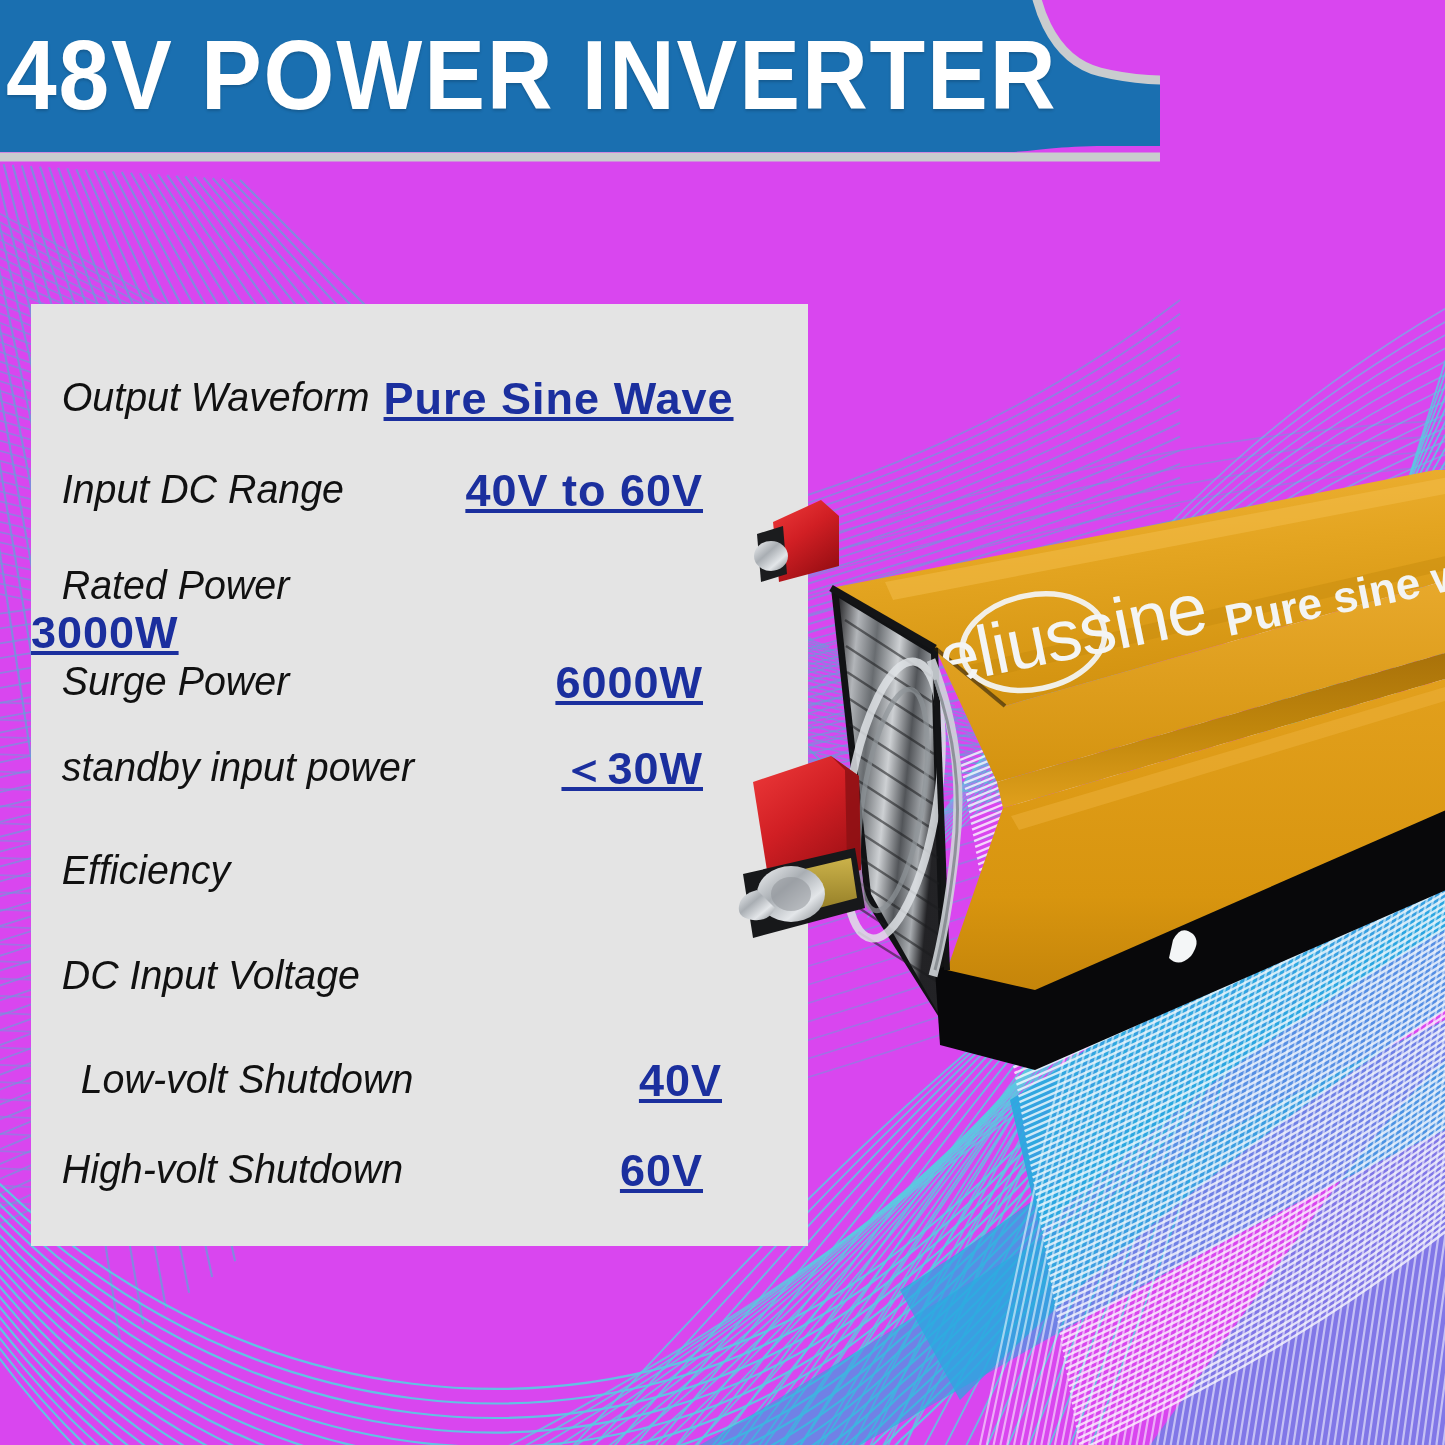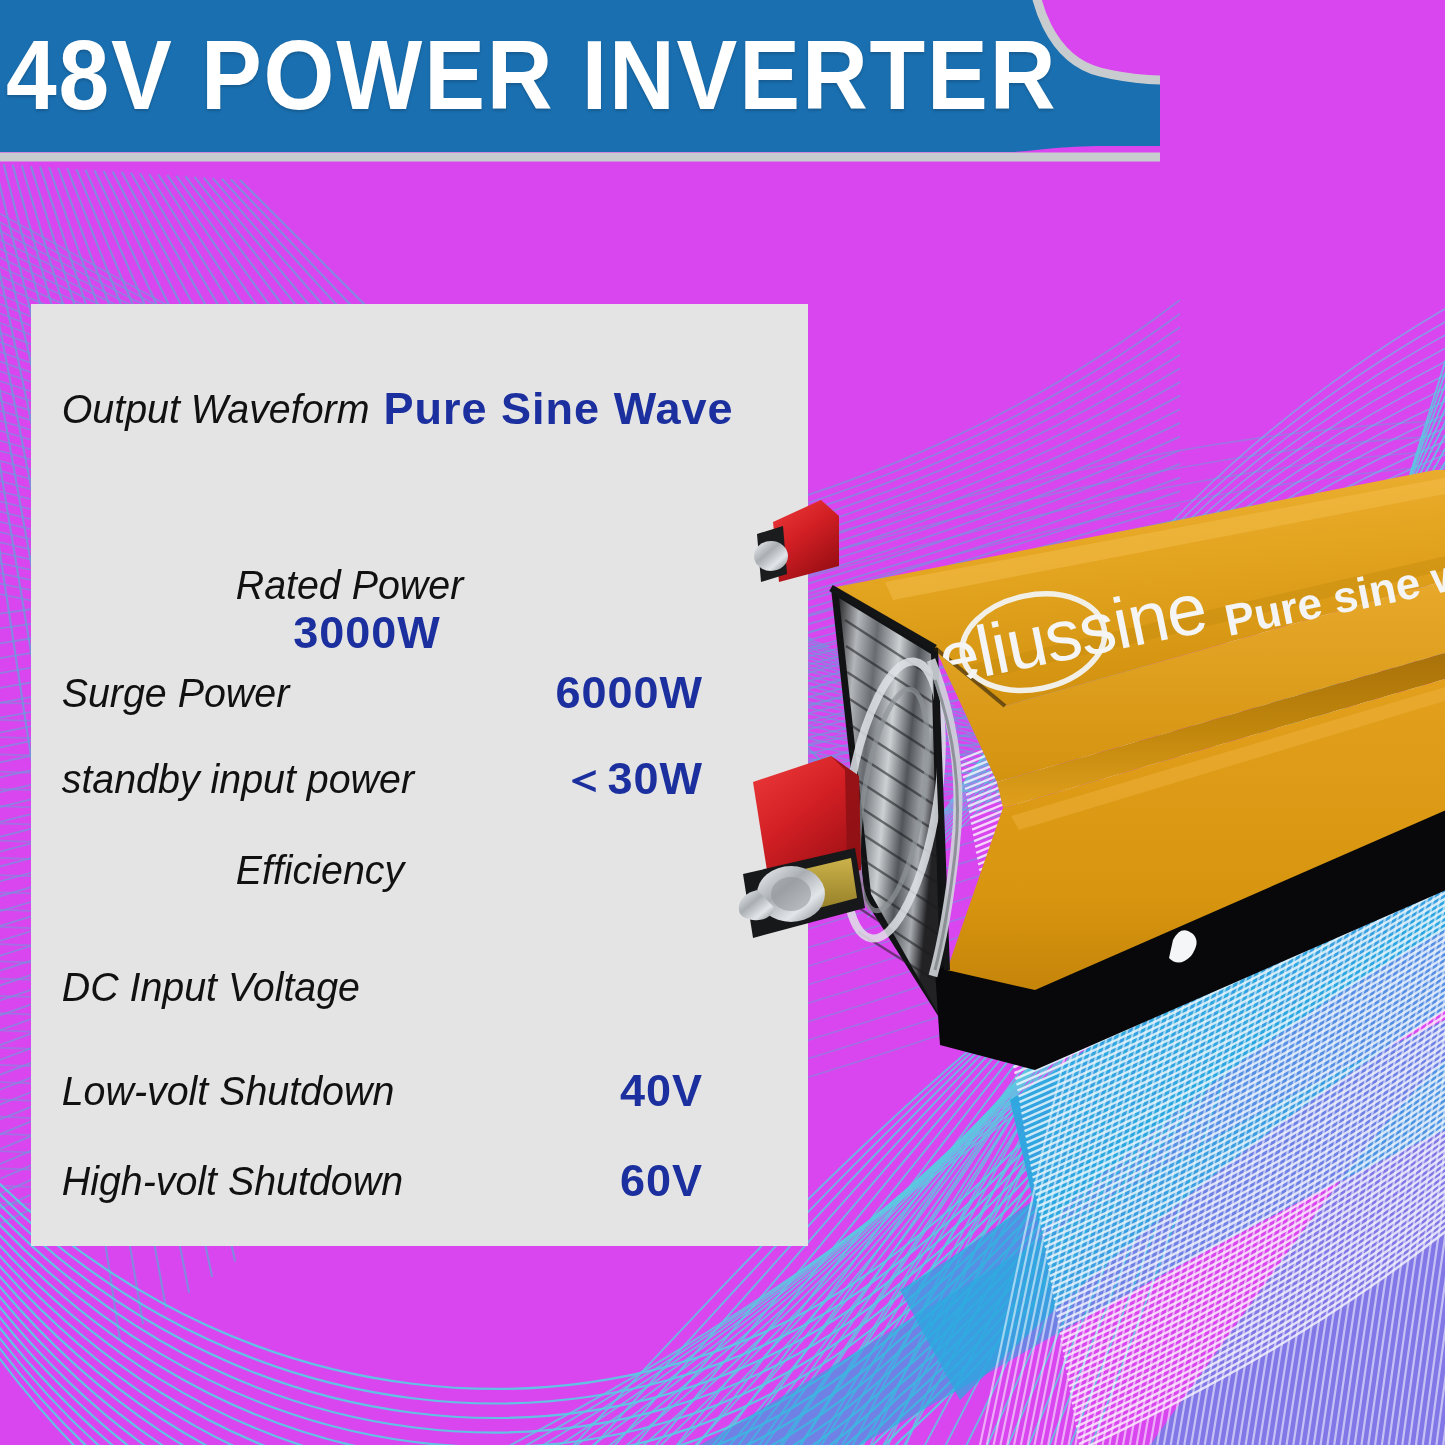--- a/index.html
+++ b/index.html
@@ -48,21 +48,21 @@
     z-index:3;
   }
   #spec-rows{
     position:absolute; left:31px; top:304px;
     width:777px; height:942px;
     z-index:4;
   }
   .spec-row{
     position:absolute;
     left:0; width:777px; height:70px;
-    display:flex; align-items:center;
+    display:flex; align-items:flex-start;
   }
   .spec-label{
     width:430px;
     padding-left:32px;
     color:#111111;
     font-family:"Liberation Sans Narrow","Liberation Sans",sans-serif;
     font-style:italic;
     font-weight:normal;
     font-size:41px;
     line-height:46px;
@@ -74,20 +74,21 @@
     flex:1;
     text-align:right;
     padding-right:105px;
     color:#1b2f9e;
     font-family:"Liberation Sans Narrow","Liberation Sans",sans-serif;
     font-weight:bold;
     font-size:45px;
     line-height:50px;
     white-space:nowrap;
     letter-spacing:1px;
+    text-decoration:underline;
   }
 
   
   #product{
     position:absolute;
     left:735px; top:470px;
     width:720px; height:680px;
     z-index:7;
   }
 </style>
@@ -579,39 +580,43 @@
     <path id="banner-underline" d="M -20,157 L 1175,157" fill="none" stroke="#c9ccce" stroke-width="9"></path>
   </svg>
   <div id="banner-title" style="color: rgb(255, 255, 255);">48V POWER INVERTER</div>
 
   <div id="spec-panel" style="background: rgb(228, 228, 228);"></div>
   <div id="spec-rows" style="color: rgb(17, 17, 17);">
       <div class="spec-row" style="top: 70px;">
         <div class="spec-label">Output Waveform</div>
         <div class="spec-value">Pure Sine Wave</div>
       </div>
+      <div class="spec-row" style="top: 162px;">
+        <div class="spec-label">Input DC Range</div>
+        <div class="spec-value">40V to 60V</div>
+      </div>
       <div class="spec-row" style="top: 258px; flex-direction: column;">
         <div class="spec-label">Rated Power</div>
         <div class="spec-value">3000W</div>
       </div>
       <div class="spec-row" style="top: 354px;">
         <div class="spec-label">Surge Power</div>
         <div class="spec-value">6000W</div>
       </div>
       <div class="spec-row" style="top: 440px;">
         <div class="spec-label">standby input power</div>
         <div class="spec-value">＜30W</div>
       </div>
       <div class="spec-row" style="top: 543px; flex-direction: column;">
         <div class="spec-label">Efficiency</div>
       </div>
       <div class="spec-row" style="top: 648px;">
         <div class="spec-label">DC Input Voltage</div>
       </div>
-      <div class="spec-row" style="top: 752px;">
+      <div class="spec-row" style="top: 752px; margin-left: 19px;">
         <div class="spec-label">Low-volt Shutdown</div>
         <div class="spec-value">40V</div>
       </div>
       <div class="spec-row" style="top: 842px;">
         <div class="spec-label">High-volt Shutdown</div>
         <div class="spec-value">60V</div>
       </div>
     </div>
 
   <svg id="product" viewBox="0 0 720 680">

